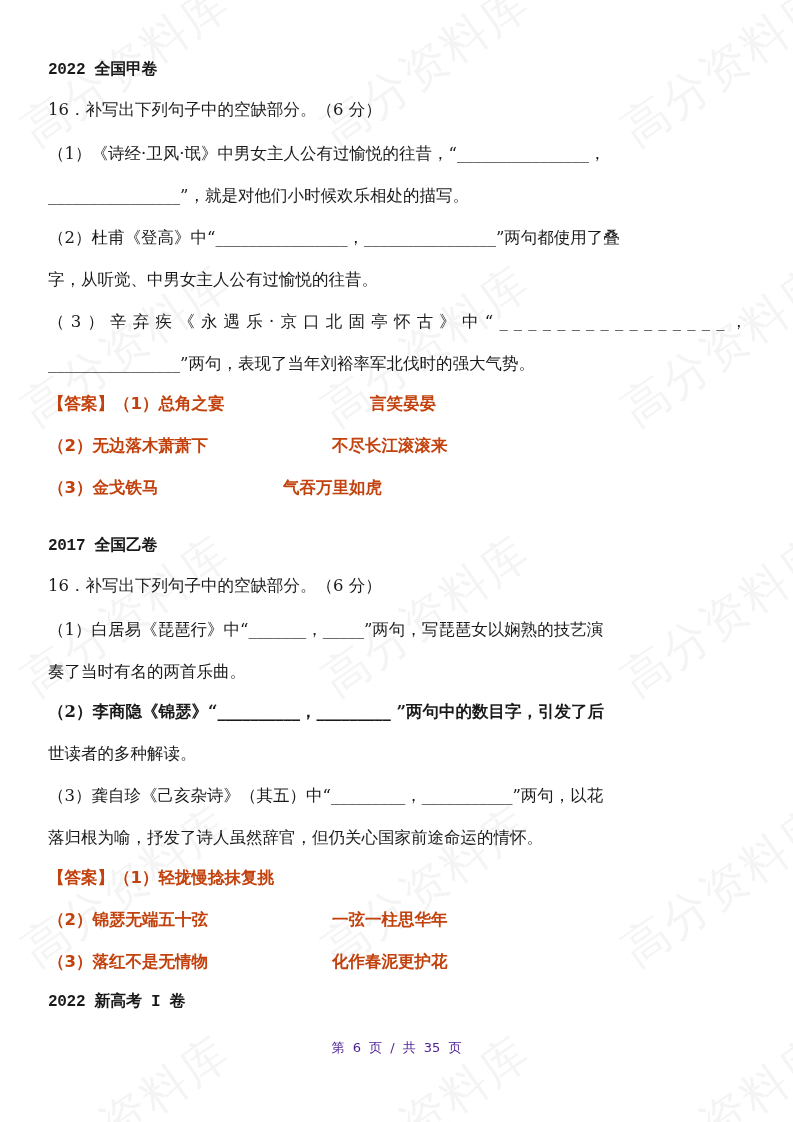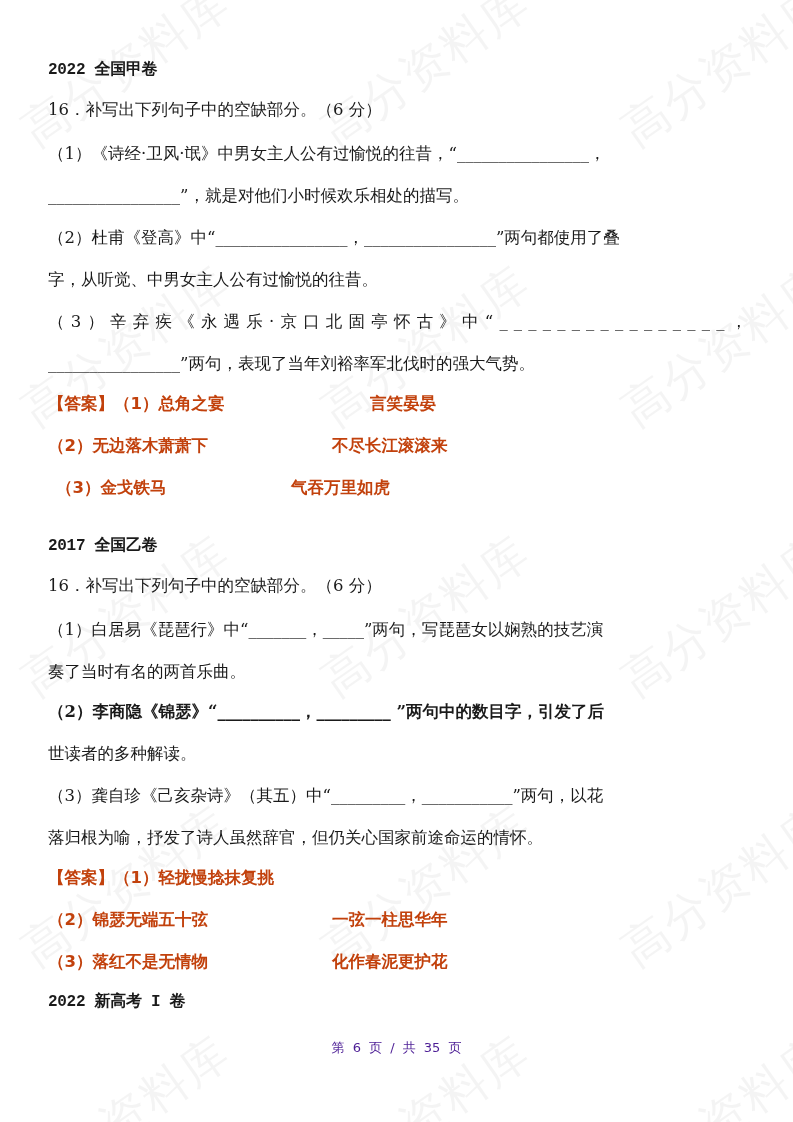--- a/index.html
+++ b/index.html
@@ -87,21 +87,21 @@
   <div class="line" style="top:353px;">________________”两句，表现了当年刘裕率军北伐时的强大气势。</div>
 
   <div class="line answer" style="top:393px; width:700px;">
     <span>【答案】（1）总角之宴</span>
     <span class="a2" style="left:322px;">言笑晏晏</span>
   </div>
   <div class="line answer" style="top:435px; width:700px;">
     <span>（2）无边落木萧萧下</span>
     <span class="a2" style="left:284px;">不尽长江滚滚来</span>
   </div>
-  <div class="line answer" style="top:477px; width:700px;margin-left:8px;">
+  <div class="line answer" style="top:477px; width:700px;">
     <span>（3）金戈铁马</span>
     <span class="a2" style="left:235px;">气吞万里如虎</span>
   </div>
 
   <div class="line heading" style="top:535px;">2017 全国乙卷</div>
   <div class="line" style="top:575px;">16．补写出下列句子中的空缺部分。（6 分）</div>
   <div class="line" style="top:619px;">（1）白居易《琵琶行》中“_______，_____”两句，写琵琶女以娴熟的技艺演</div>
   <div class="line" style="top:661px;">奏了当时有名的两首乐曲。</div>
   <div class="line" style="top:701px;font-weight:bold;">（2）李商隐《锦瑟》“__________，_________ ”两句中的数目字，引发了后</div>
   <div class="line" style="top:743px;">世读者的多种解读。</div>

